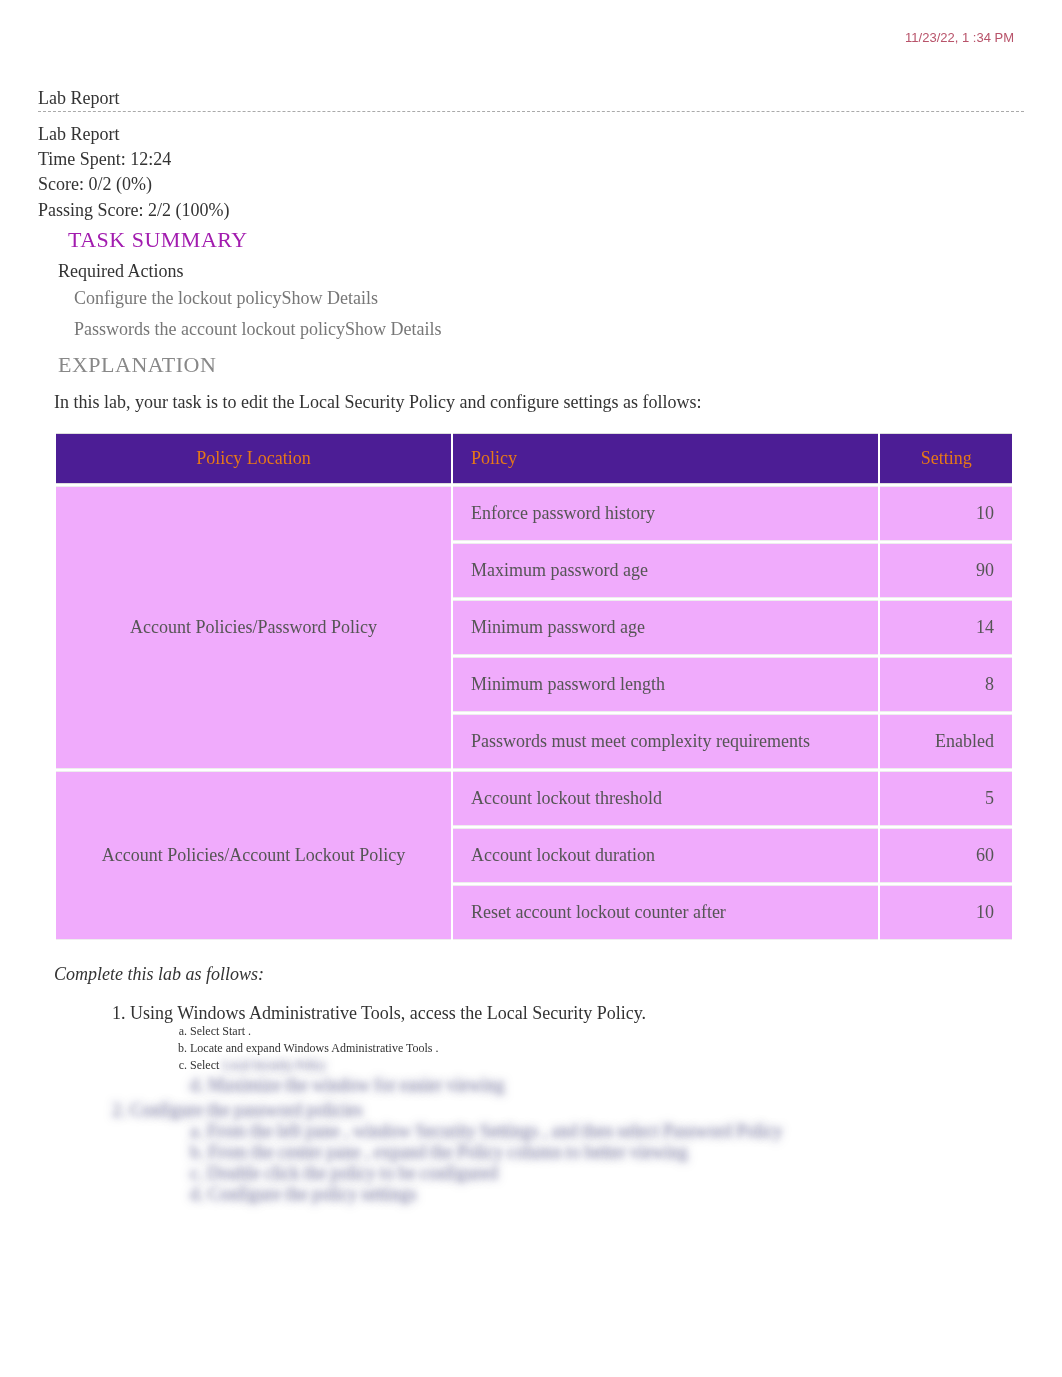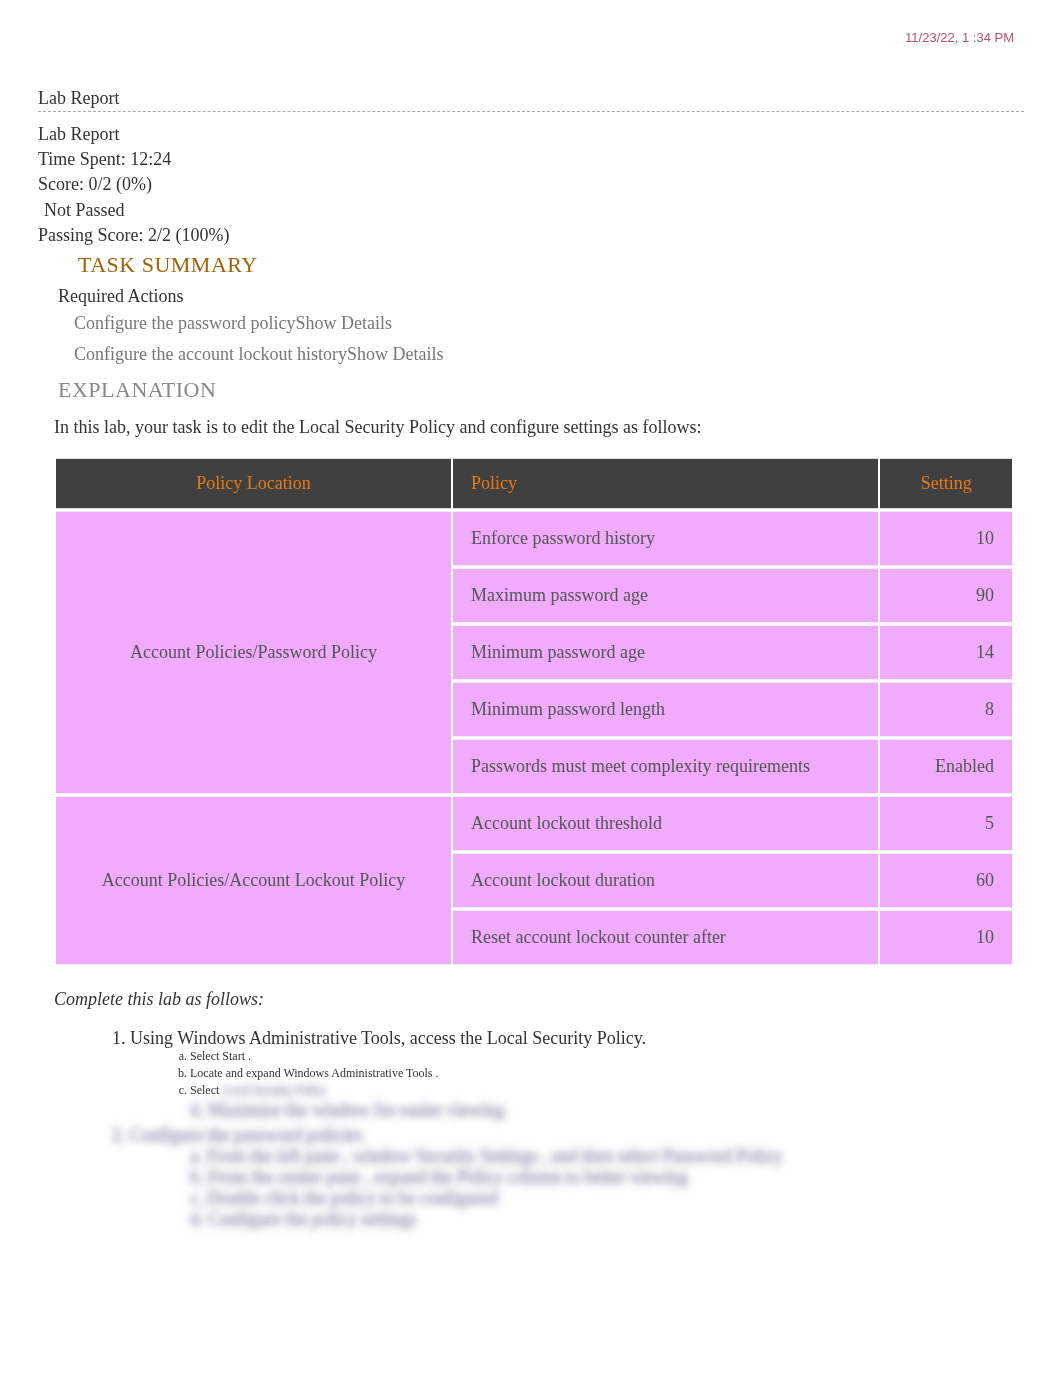--- a/index.html
+++ b/index.html
@@ -28,24 +28,24 @@
       margin-bottom: 2px;
     }
     .title-rule {
       border: none;
       border-bottom: 1px dashed #aaa;
       margin-bottom: 10px;
     }
     .meta-block { line-height: 1.4; margin-bottom: 4px; }
     .meta-block .indent { margin-left: 6px; }
     .section-heading {
-      color: #a16207;
+      color: #a21caf;
       font-size: 22px;
       letter-spacing: 0.5px;
-      margin-left: 40px;
+      margin-left: 30px;
       margin-top: 2px;
     }
     .subheading {
       font-size: 18px;
       color: #333;
       margin-left: 20px;
       margin-top: 8px;
     }
     .action-list { margin-left: 36px; margin-top: 6px; }
     .action-item { color: #777; margin-bottom: 10px; font-size: 18px; }
@@ -59,21 +59,21 @@
     }
     .intro { margin-left: 16px; margin-bottom: 18px; font-size: 18px; color: #333; }
     table {
       border-collapse: separate;
       border-spacing: 2px;
       margin-left: 16px;
       margin-bottom: 22px;
       width: 960px;
     }
     th {
-      background: #404040;
+      background: #4c1d95;
       color: #e67817;
       font-weight: normal;
       font-size: 18px;
       padding: 14px 18px;
       text-align: left;
       border-top: 1px solid #ddd;
       border-bottom: 1px solid #ddd;
     }
     th.center { text-align: center; }
     td {
@@ -109,34 +109,33 @@
 
 <div class="timestamp">11/23/22, 1 :34 PM</div>
 
 <div class="page-title">Lab Report</div>
 <hr class="title-rule">
 
 <div class="meta-block">
   <div>Lab Report</div>
   <div>Time Spent: 12:24</div>
   <div>Score: 0/2 (0%)</div>
-  <div class="indent">Not Passed</div>
   <div>Passing Score: 2/2 (100%)</div>
 </div>
 
 <div class="section-heading">TASK SUMMARY</div>
 
 <div class="subheading">Required Actions</div>
 
 <div class="action-list">
   <div class="action-item">
-    <span>Configure the password policy</span><span>Show Details</span>
+    <span>Configure the lockout policy</span><span>Show Details</span>
   </div>
   <div class="action-item">
-    <span>Configure the account lockout history</span><span>Show Details</span>
+    <span>Passwords the account lockout policy</span><span>Show Details</span>
   </div>
 </div>
 
 <div class="explanation-heading">EXPLANATION</div>
 
 <div class="intro">In this lab, your task is to edit the Local Security Policy and configure settings as follows:</div>
 
 <table>
   <thead>
     <tr>

